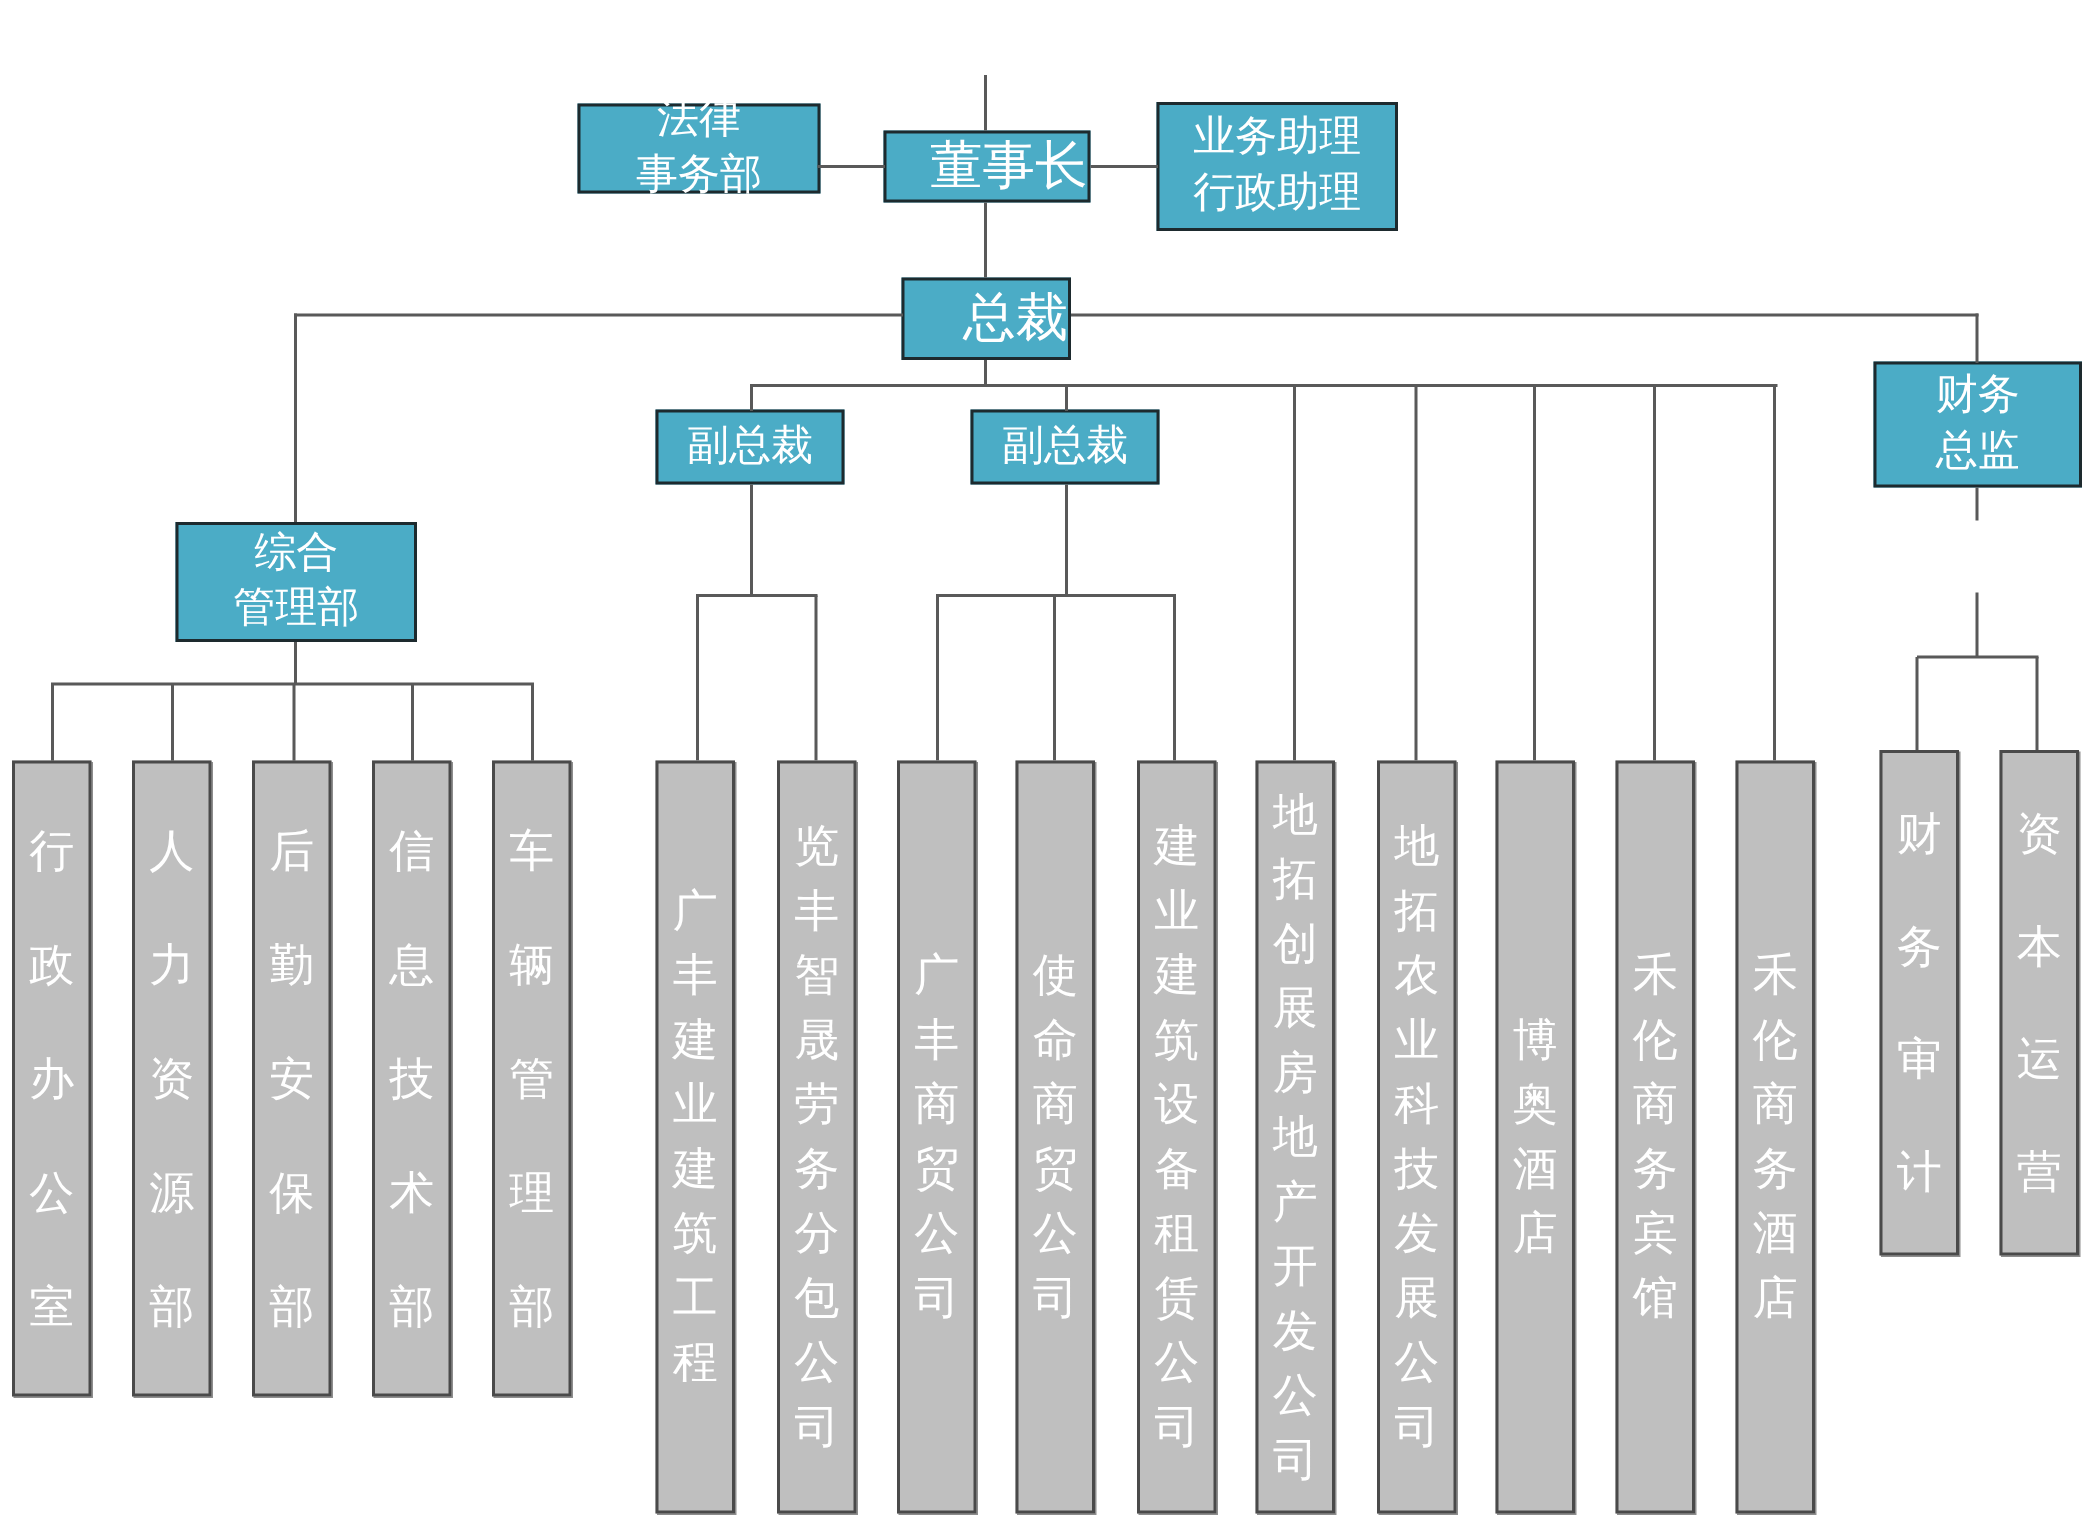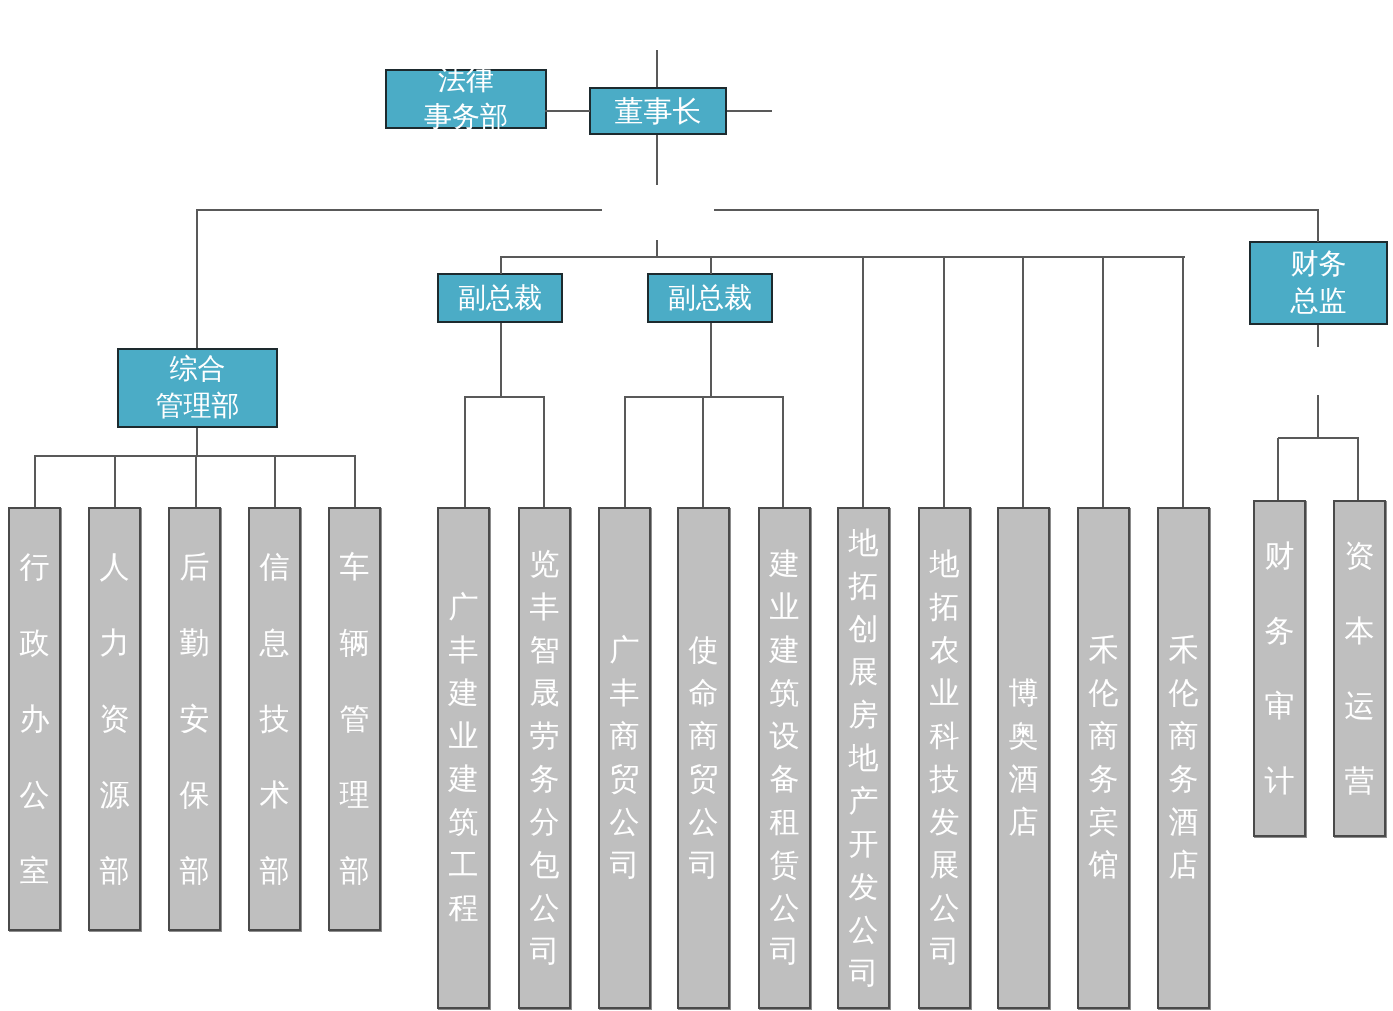--- a/index.html
+++ b/index.html
@@ -24,21 +24,21 @@
   }
   .exec{
     background:var(--exec-fill);
     border:2px solid #1d2a2e;
   }
   .board{
     background:var(--board-fill);
     border:2px solid #151515;
     font-size:31px;
   }
-  .f29{font-size:29px;}
+  .f29{font-size:35px;align-items:flex-end;}
   .f28{font-size:28px;}
   .col{
     position:absolute;
     box-sizing:border-box;
     background:var(--unit-fill);
     border:2px solid #4a4a4a;
     box-shadow:1px 1px 0 #8d8d8d;
     display:flex;
     flex-direction:column;
     align-items:center;
@@ -63,21 +63,28 @@
 
   <div class="node exec f28" style="left:385px;top:69px;width:162px;height:60px;">
     <span>法律</span>
     <span>事务部</span>
   </div>
 
   <div class="node exec f29" style="left:589px;top:87px;width:138px;height:48px;">
     <span>董事长</span>
   </div>
 
-
+  <div class="node exec f28" style="left:771px;top:68px;width:161px;height:86px;">
+    <span>业务助理</span>
+    <span>行政助理</span>
+  </div>
+
+  <div class="node exec f29" style="left:601px;top:185px;width:113px;height:55px;">
+    <span>总裁</span>
+  </div>
 
   <div class="node exec f28" style="left:437px;top:273px;width:126px;height:50px;">
     <span>副总裁</span>
   </div>
 
   <div class="node exec f28" style="left:647px;top:273px;width:126px;height:50px;">
     <span>副总裁</span>
   </div>
 
   <div class="node exec f28" style="left:117px;top:348px;width:161px;height:80px;">

